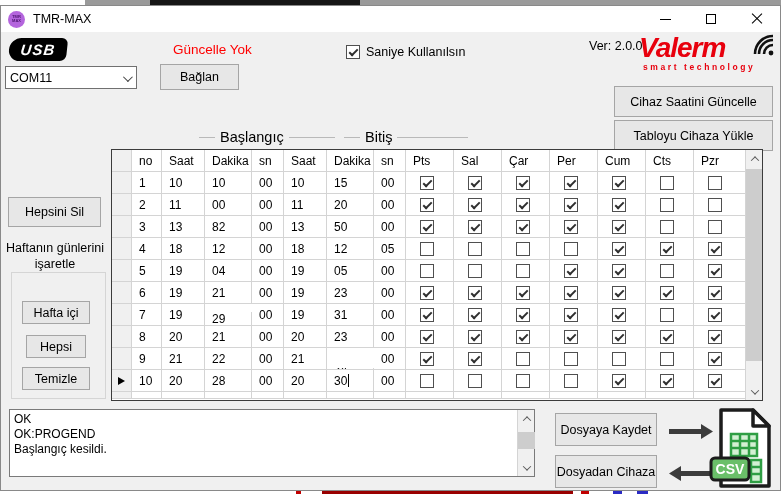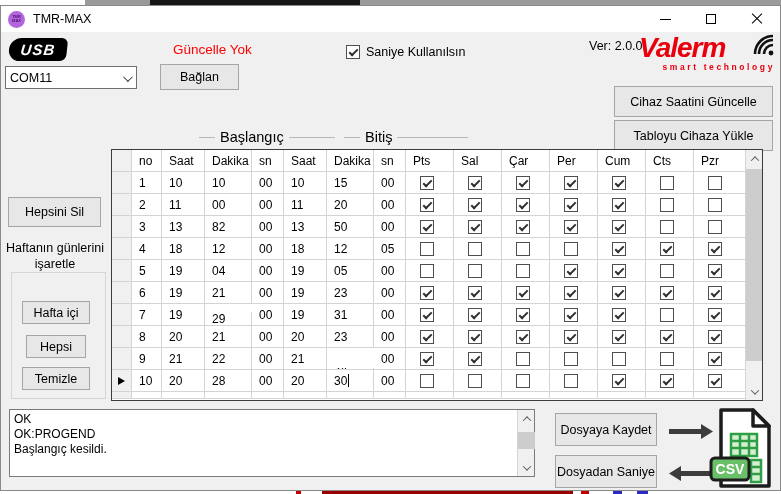--- a/index.html
+++ b/index.html
@@ -31,21 +31,21 @@
   .combo { position:absolute; left:4px; top:60px; width:132px; height:23px; background:#fff; border:1px solid #707070; display:flex; align-items:center; font-size:12.5px; padding-left:4px; }
   .combo-arrow { position:absolute; right:6px; top:8px; width:7px; height:7px; border-right:1px solid #404040; border-bottom:1px solid #404040; transform:rotate(45deg) translateY(-2px); }
   .btn { background:#e7e7e7; border:1px solid #a5a5a5; font-family:"Liberation Sans",sans-serif; font-size:12.5px; color:#000; display:flex; align-items:center; justify-content:center; }
   .connect-btn { position:absolute; left:159px; top:58px; width:79px; height:26px; }
   .chk-row { position:absolute; left:345px; top:39px; display:flex; align-items:center; gap:6px; font-size:12.5px; }
   .cbx { width:14px; height:14px; background:#fff; border:1px solid #4f4f4f; position:relative; }
   .cbx.checked::after { content:""; position:absolute; left:2px; top:3px; width:7px; height:3px; border-left:2px solid #2f2f2f; border-bottom:2px solid #2f2f2f; transform:rotate(-45deg); }
   .version-text { position:absolute; left:588px; top:33px; font-size:12.5px; color:#000; }
   .brand { position:absolute; left:638px; top:28px; width:136px; height:48px; }
   .brand-name { color:#e8000d; font-weight:bold; font-style:italic; font-size:28px; letter-spacing:-1px; line-height:28px; }
-  .brand-tag { color:#e8000d; font-weight:bold; font-size:8.5px; letter-spacing:2.6px; margin-top:0px; margin-left:4px;text-align:right; }
+  .brand-tag { color:#e8000d; font-weight:bold; font-size:8.5px; letter-spacing:2.6px; margin-top:0px; margin-left:4px; }
   .brand-waves { position:absolute; right:-2px; top:-2px; }
   .right-btn1 { position:absolute; left:613px; top:80px; width:159px; height:31px; }
   .right-btn2 { position:absolute; left:613px; top:114px; width:159px; height:31px; }
 
   
   .group-caption { position:absolute; display:flex; align-items:center; font-size:14.5px; color:#000; }
   .group-caption::before { content:""; width:16px; border-top:1px solid #b9b9b9; margin-right:5px; }
   .group-caption::after { content:""; flex:1; border-top:1px solid #b9b9b9; margin-left:5px; }
   .gc-start { left:198px; top:123px; width:136px; }
   .gc-end { left:343px; top:123px; width:124px; }
@@ -674,21 +674,21 @@
           <div class="chev up"></div>
         </div>
       <div class="sb-thumb log-thumb"></div>
       <div class="sb-btn sb-down">
           <div class="chev down"></div>
         </div>
     </div>
   </div>
 
   <button class="btn btn-save">Dosyaya Kaydet</button>
-  <button class="btn btn-load">Dosyadan Saniye</button>
+  <button class="btn btn-load">Dosyadan Cihaza</button>
 
   <svg class="arrow-right" width="48" height="18" viewBox="0 0 48 18">
     <rect x="2" y="7" width="32" height="5" fill="#3c3c3c"></rect>
     <polygon points="34,2 46,9.5 34,17" fill="#3c3c3c"></polygon>
   </svg>
   <svg class="arrow-left" width="48" height="18" viewBox="0 0 48 18">
     <rect x="14" y="7" width="32" height="5" fill="#3c3c3c"></rect>
     <polygon points="14,2 2,9.5 14,17" fill="#3c3c3c"></polygon>
   </svg>
 

